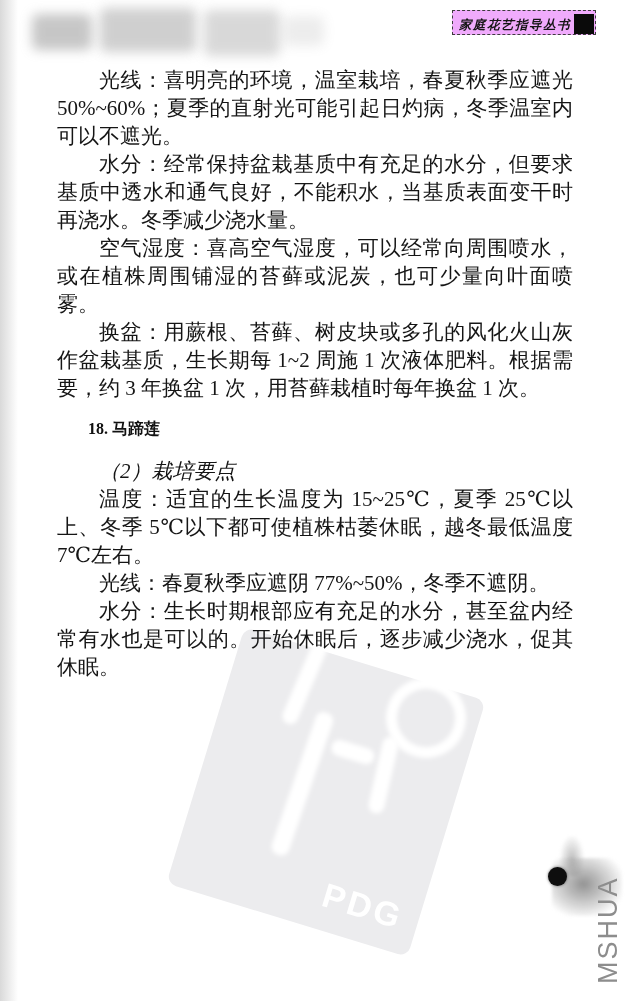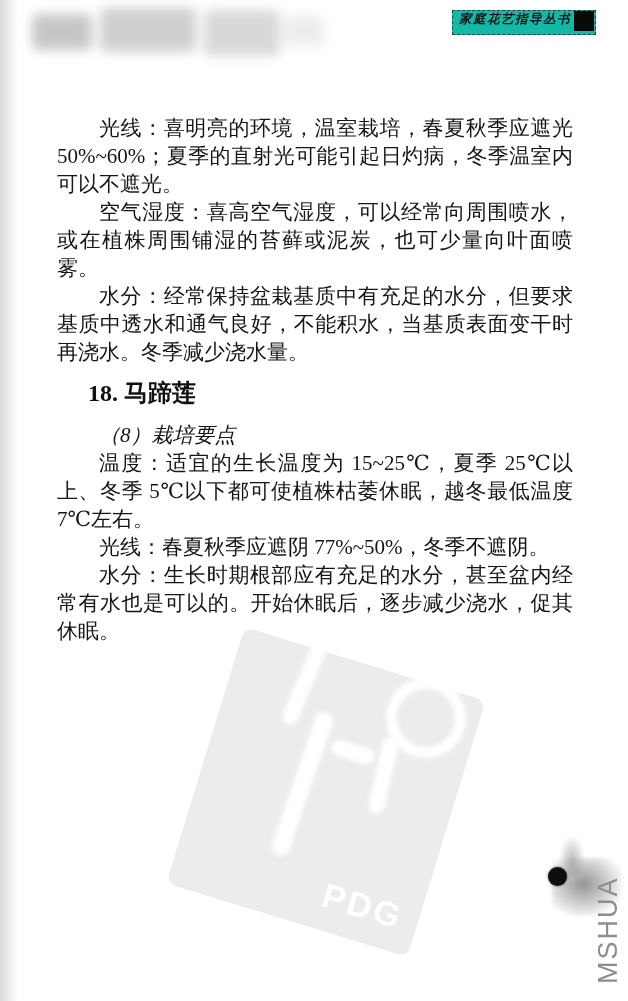--- a/index.html
+++ b/index.html
@@ -20,38 +20,38 @@
     filter:blur(6px); z-index:1;
   }
   .smudge.s1 { left:32px;  top:14px; width:60px;  height:36px; opacity:.50; }
   .smudge.s2 { left:100px; top:8px;  width:96px;  height:44px; opacity:.42; }
   .smudge.s3 { left:204px; top:10px; width:76px;  height:46px; opacity:.34; }
   .smudge.s4 { left:284px; top:16px; width:40px;  height:30px; opacity:.16; }
 
   
   .header-box {
     position:absolute; left:452px; top:10px; height:23px; z-index:4;
-    border:1px dashed #3c3c3c; background:#14b8a6;
-    display:flex; align-items:flex-start; gap:3px; padding:0 1px 0 6px;
+    border:1px dashed #3c3c3c; background:#f0abfc;
+    display:flex; align-items:flex-end; gap:3px; padding:0 1px 0 6px;
   }
   .header-title {
     font-size:12.5px; font-weight:bold; font-style:italic;
     letter-spacing:1.5px; color:#151515; white-space:nowrap;
   }
   .header-block { width:20px; height:20px; background:#0a0a0a; flex:0 0 auto; }
 
   
   .body-text {
     position:absolute; left:57px; top:66px; width:516px; z-index:3;
     font-size:21px; line-height:28px; color:#151515;
-    text-align:justify; text-justify:inter-ideograph;margin-top:48px;
+    text-align:justify; text-justify:inter-ideograph;
   }
   .body-text p { margin:0; text-indent:2em; }
   .section-heading {
-    font-size:24px; font-weight:bold; color:#111;
+    font-size:16px; font-weight:bold; color:#111;
     margin:13px 0 14px 31px; line-height:28px;
   }
   .kai { font-style:italic; }
 
   
   .stamp {
     position:absolute; left:200px; top:658px; width:252px; height:268px;
     background:#ececee; transform:rotate(17deg); z-index:2;
     border-radius:10px;
   }
@@ -110,26 +110,27 @@
     <span class="g g1"></span>
     <span class="g g2"></span>
     <span class="g g3"></span>
     <span class="g g4"></span>
     <span class="g g5"></span>
     <span class="stamp-pdg">PDG</span>
   </div>
 
   <div class="body-text">
     <p>光线：喜明亮的环境，温室栽培，春夏秋季应遮光 50%~60%；夏季的直射光可能引起日灼病，冬季温室内可以不遮光。</p>
+    <p>水分：经常保持盆栽基质中有充足的水分，但要求基质中透水和通气良好，不能积水，当基质表面变干时再浇水。冬季减少浇水量。</p>
     <p>空气湿度：喜高空气湿度，可以经常向周围喷水，或在植株周围铺湿的苔藓或泥炭，也可少量向叶面喷雾。</p>
-    <p>水分：经常保持盆栽基质中有充足的水分，但要求基质中透水和通气良好，不能积水，当基质表面变干时再浇水。冬季减少浇水量。</p>
+    <p>换盆：用蕨根、苔藓、树皮块或多孔的风化火山灰作盆栽基质，生长期每 1~2 周施 1 次液体肥料。根据需要，约 3 年换盆 1 次，用苔藓栽植时每年换盆 1 次。</p>
 
     <h2 class="section-heading">18. 马蹄莲</h2>
 
-    <p class="kai">（8）栽培要点</p>
+    <p class="kai">（2）栽培要点</p>
     <p>温度：适宜的生长温度为 15~25℃，夏季 25℃以上、冬季 5℃以下都可使植株枯萎休眠，越冬最低温度 7℃左右。</p>
     <p>光线：春夏秋季应遮阴 77%~50%，冬季不遮阴。</p>
     <p>水分：生长时期根部应有充足的水分，甚至盆内经常有水也是可以的。开始休眠后，逐步减少浇水，促其休眠。</p>
   </div>
 
   <div class="noise-wisp"></div>
   <div class="noise-patch"></div>
   <div class="page-dot"></div>
   <div class="side-text">MSHUA</div>
 

